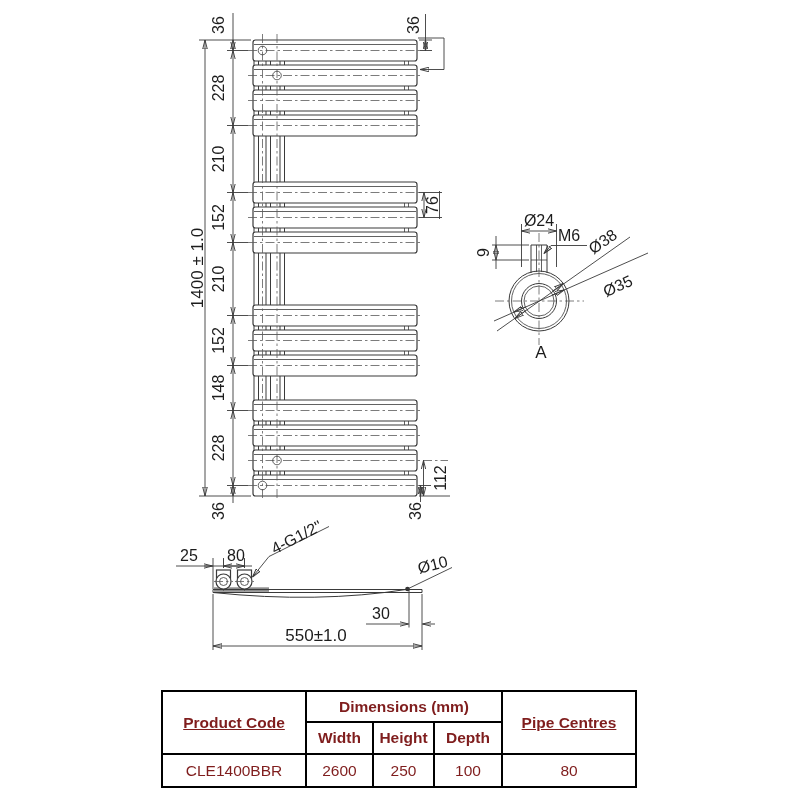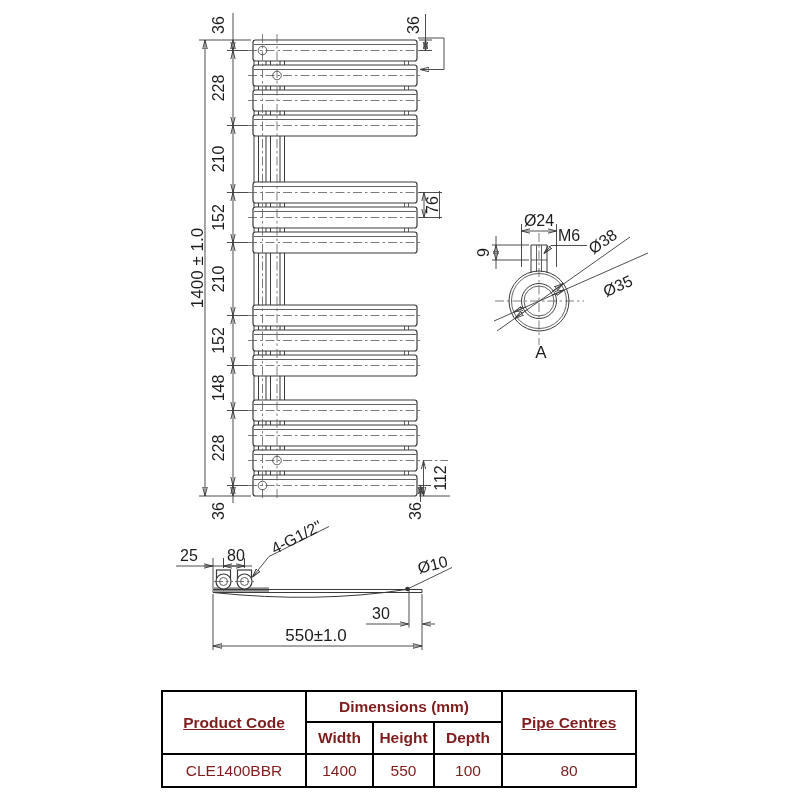--- a/index.html
+++ b/index.html
@@ -258,20 +258,20 @@
     <td class="hd" colspan="3">Dimensions (mm)</td>
     <td class="hd c5" rowspan="2">Pipe Centres</td>
   </tr>
   <tr class="r2">
     <td class="hd c2">Width</td>
     <td class="hd c3">Height</td>
     <td class="hd c4">Depth</td>
   </tr>
   <tr class="r3">
     <td>CLE1400BBR</td>
-    <td>1400</td>
-    <td>550</td>
+    <td>2600</td>
+    <td>250</td>
     <td>100</td>
     <td>80</td>
   </tr>
 </tbody>
     </table>
 </div>
 
 </body></html>

